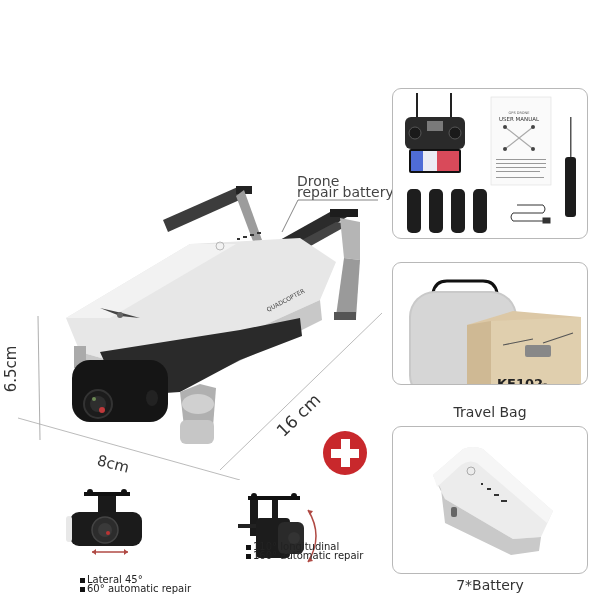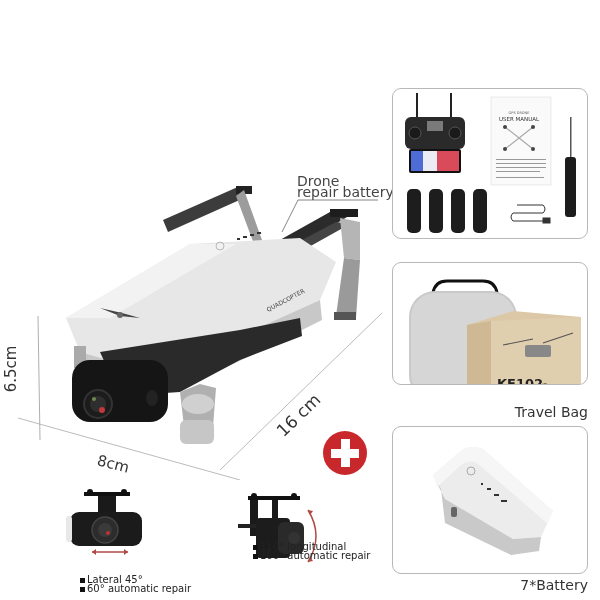--- a/index.html
+++ b/index.html
@@ -1,19 +1,19 @@
 <!DOCTYPE html>
 <html><head>
 <meta charset="utf-8">
 <style>
   html,body{margin:0;padding:0;background:#fff;}
   body{width:600px;height:600px;position:relative;overflow:hidden;font-family:"Liberation Sans",sans-serif;color:#333;}
   .abs{position:absolute;}
   .panel{position:absolute;left:392px;width:196px;border:1.5px solid #b8b8b8;border-radius:9px;background:#fff;box-sizing:border-box;overflow:hidden;}
-  .caption{position:absolute;left:392px;width:196px;text-align:right;font-size:14px;color:#333;font-family:"DejaVu Sans",sans-serif;}
+  .caption{position:absolute;left:392px;width:196px;text-align:center;font-size:14px;color:#333;font-family:"DejaVu Sans",sans-serif;}
   .dim{position:absolute;font-family:"DejaVu Sans",sans-serif;color:#333;font-size:15px;white-space:nowrap;}
   .callout{position:absolute;left:297px;top:176px;font-size:14px;line-height:11px;color:#444;font-family:"DejaVu Sans",sans-serif;}
   .feat{position:absolute;font-size:10px;line-height:9px;color:#222;font-family:"DejaVu Sans",sans-serif;}
   .feat .sq{display:inline-block;width:5px;height:5px;background:#111;margin-right:2px;vertical-align:0px;}
   .plus{position:absolute;left:323px;top:431px;width:44px;height:44px;border-radius:50%;background:#c8282c;}
   .plus:before{content:"";position:absolute;left:18px;top:8px;width:9px;height:28px;background:#fff;}
   .plus:after{content:"";position:absolute;left:8px;top:18px;width:28px;height:9px;background:#fff;}
   svg{display:block;}
 </style>
 </head>
@@ -111,21 +111,21 @@
     <rect x="44" y="12" width="6" height="22" fill="#1a1a1a"></rect>
     <rect x="10" y="36" width="30" height="4" fill="#222"></rect>
     <rect x="28" y="30" width="34" height="40" rx="4" fill="#1c1c1c"></rect>
     <rect x="50" y="34" width="26" height="32" rx="6" fill="#2a2a2a"></rect>
     <circle cx="66" cy="50" r="6" fill="#333"></circle>
     <path d="M80,22 Q96,48 80,74" fill="none" stroke="#b04a44" stroke-width="1.5"></path>
     <path d="M80,22 l5,1 -3,4 z" fill="#b04a44"></path>
       <path d="M80,74 l5,-1 -3,-4 z" fill="#b04a44"></path>
   </svg>
 </div>
-<div class="feat" style="left:246px;top:542px;margin-left:7px;">
+<div class="feat" style="left:246px;top:542px;">
   <div><span class="sq"></span><span>110° longitudinal</span></div>
   <div><span class="sq"></span><span>160° automatic repair</span></div>
 </div>
 
 <div class="panel" style="top:88px;height:151px;">
   <svg width="196" height="151" viewBox="0 0 196 151">
 
     <g>
       <rect x="23" y="4" width="2" height="28" fill="#222"></rect>
       <rect x="57" y="4" width="2" height="28" fill="#222"></rect>

